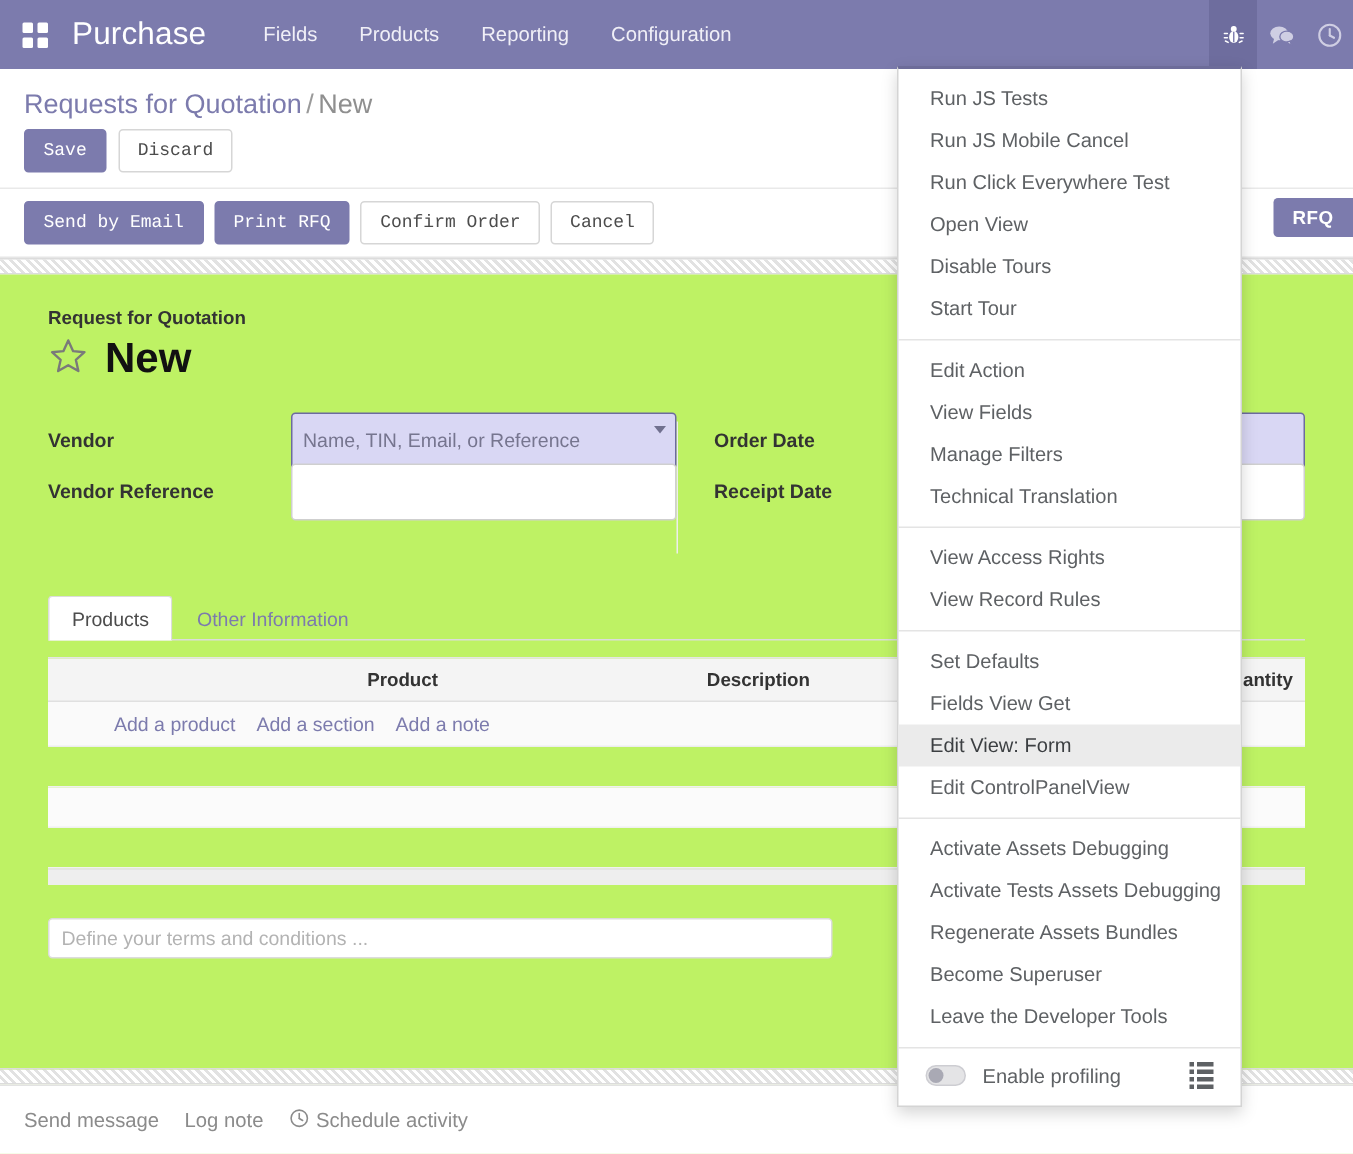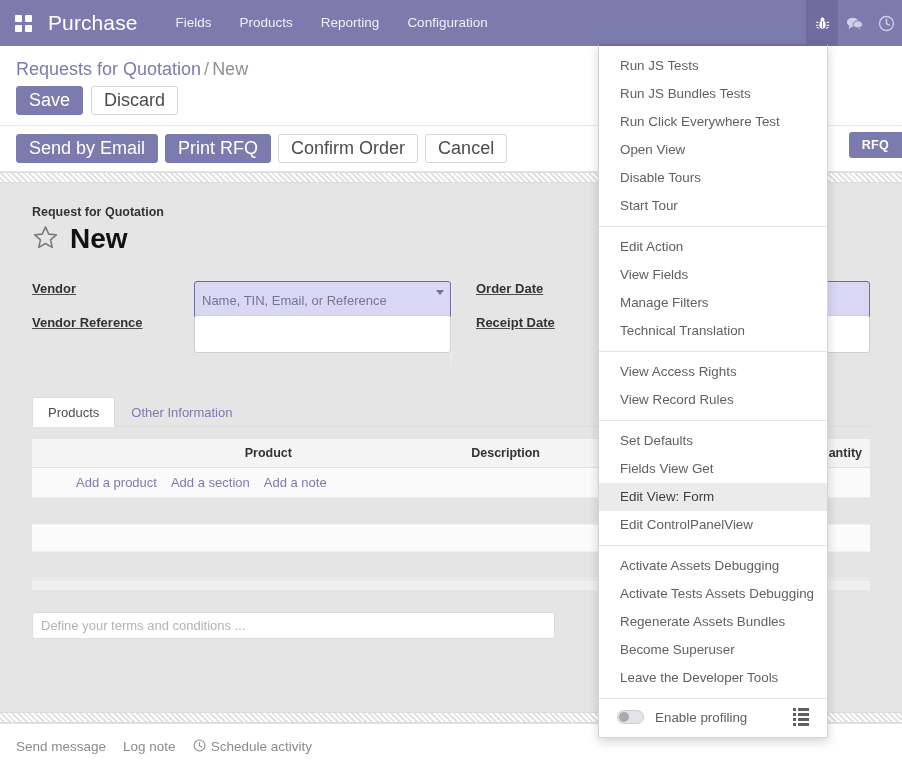--- a/index.html
+++ b/index.html
@@ -51,23 +51,23 @@
     background:#fff; border-bottom:1px solid #e6e6e6;
   }
   .breadcrumb-row { padding:12px 16px 0 16px; height:36px; }
   .breadcrumb { font-size:18px; line-height:22px; }
   .bc-parent { color:#7c7bad; cursor:pointer; }
   .bc-sep { color:#9a9a9a; padding:0 3px; }
   .bc-current { color:#8f8f8f; }
 
   .save-row { padding:4px 16px 10px 16px; display:flex; gap:8px; align-items:center; }
   .btn {
-    font-size:18px; padding:5px 12px; border-radius:3px; cursor:pointer;
+    font-size:12px; padding:5px 12px; border-radius:3px; cursor:pointer;
     border:1px solid transparent; line-height:17px; white-space:nowrap;
-    font-family:Liberation Sans, sans-serif;
+    font-family:Liberation Mono, monospace;
   }
   .btn-primary { background:#7c7bad; border-color:#7c7bad; color:#fff; }
   .btn-default { background:#fff; border-color:#d6d6d6; color:#4c4c4c; }
 
   .action-row {
     border-top:1px solid #e9e9e9;
     padding:8px 16px; display:flex; gap:7px; align-items:center;
     position:relative; min-height:40px;
   }
   .status-right { position:absolute; right:0; top:6px; display:flex; }
@@ -78,32 +78,32 @@
 
   
   .hatch {
     height:11px; width:902px;
     background-image:
       repeating-linear-gradient(45deg, #ffffff 0 2px, #e2e2e2 2px 4px);
     border-top:1px solid #dcdcdc; border-bottom:1px solid #dcdcdc;
   }
 
   
-  .sheet-wrap { position:absolute; top:183px; left:0; width:902px; height:540px; background:#e5e5e5; overflow:hidden; }
+  .sheet-wrap { position:absolute; top:183px; left:0; width:902px; height:540px; background:#bef264; overflow:hidden; }
   .sheet { padding:22px 32px 0 32px; }
 
   .form-subtitle { font-size:12.5px; font-weight:bold; color:#333; margin-bottom:4px; }
   .title-line { display:flex; align-items:center; gap:11px; margin-bottom:26px; }
   .star-icon { cursor:pointer; }
   .record-title { font-size:28px; font-weight:bold; color:#111; line-height:32px; }
 
   .form-grid { display:flex; gap:0; }
   .form-col { width:50%; }
   .form-col.right { border-left:1px solid #ededed; padding-left:24px; }
-  .field-row { display:flex; align-items:flex-start; margin-bottom:9px; height:25px;text-decoration:underline; }
+  .field-row { display:flex; align-items:center; margin-bottom:9px; height:25px; }
   .field-label {
     width:162px; font-weight:bold; font-size:13px; color:#333;
     flex-shrink:0; padding-right:8px;
   }
   .field-ctrl { flex:1; max-width:330px; position:relative; }
   .input {
     width:100%; height:38px; border:1px solid #cfcfcf; border-radius:3px;
     background:#fff; font-size:13px; padding:2px 7px; color:#4c4c4c;
     font-family:"Liberation Sans", sans-serif; outline:none;
   }
@@ -389,21 +389,21 @@
         </svg>
       </span>
       <span>Schedule activity</span>
     </div>
   </div>
 
   <div class="dev-menu">
 
     <div>
       <div class="menu-item">Run JS Tests</div>
-      <div class="menu-item">Run JS Bundles Tests</div>
+      <div class="menu-item">Run JS Mobile Cancel</div>
       <div class="menu-item">Run Click Everywhere Test</div>
       <div class="menu-item">Open View</div>
       <div class="menu-item">Disable Tours</div>
       <div class="menu-item">Start Tour</div>
     </div>
     <div class="menu-sep"></div>
 
     <div>
       <div class="menu-item">Edit Action</div>
       <div class="menu-item">View Fields</div>

